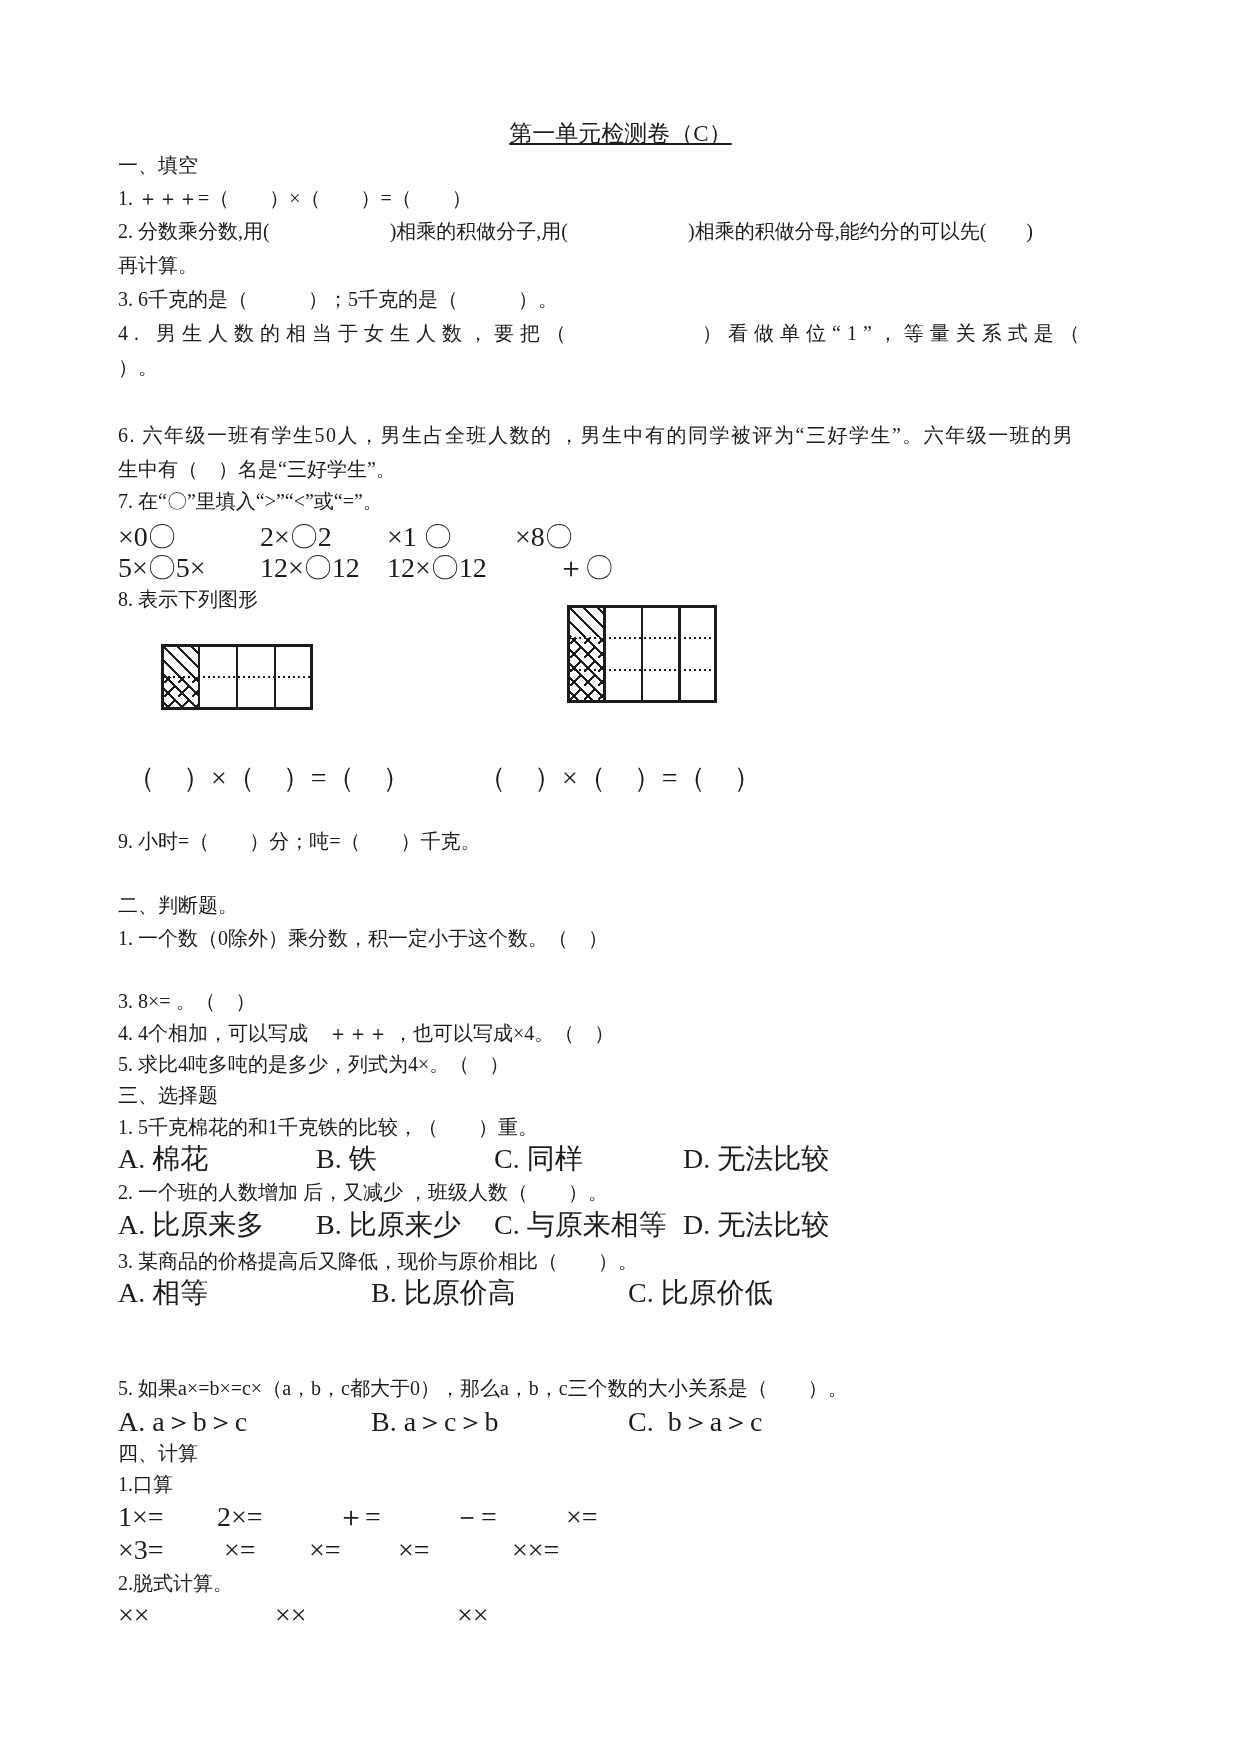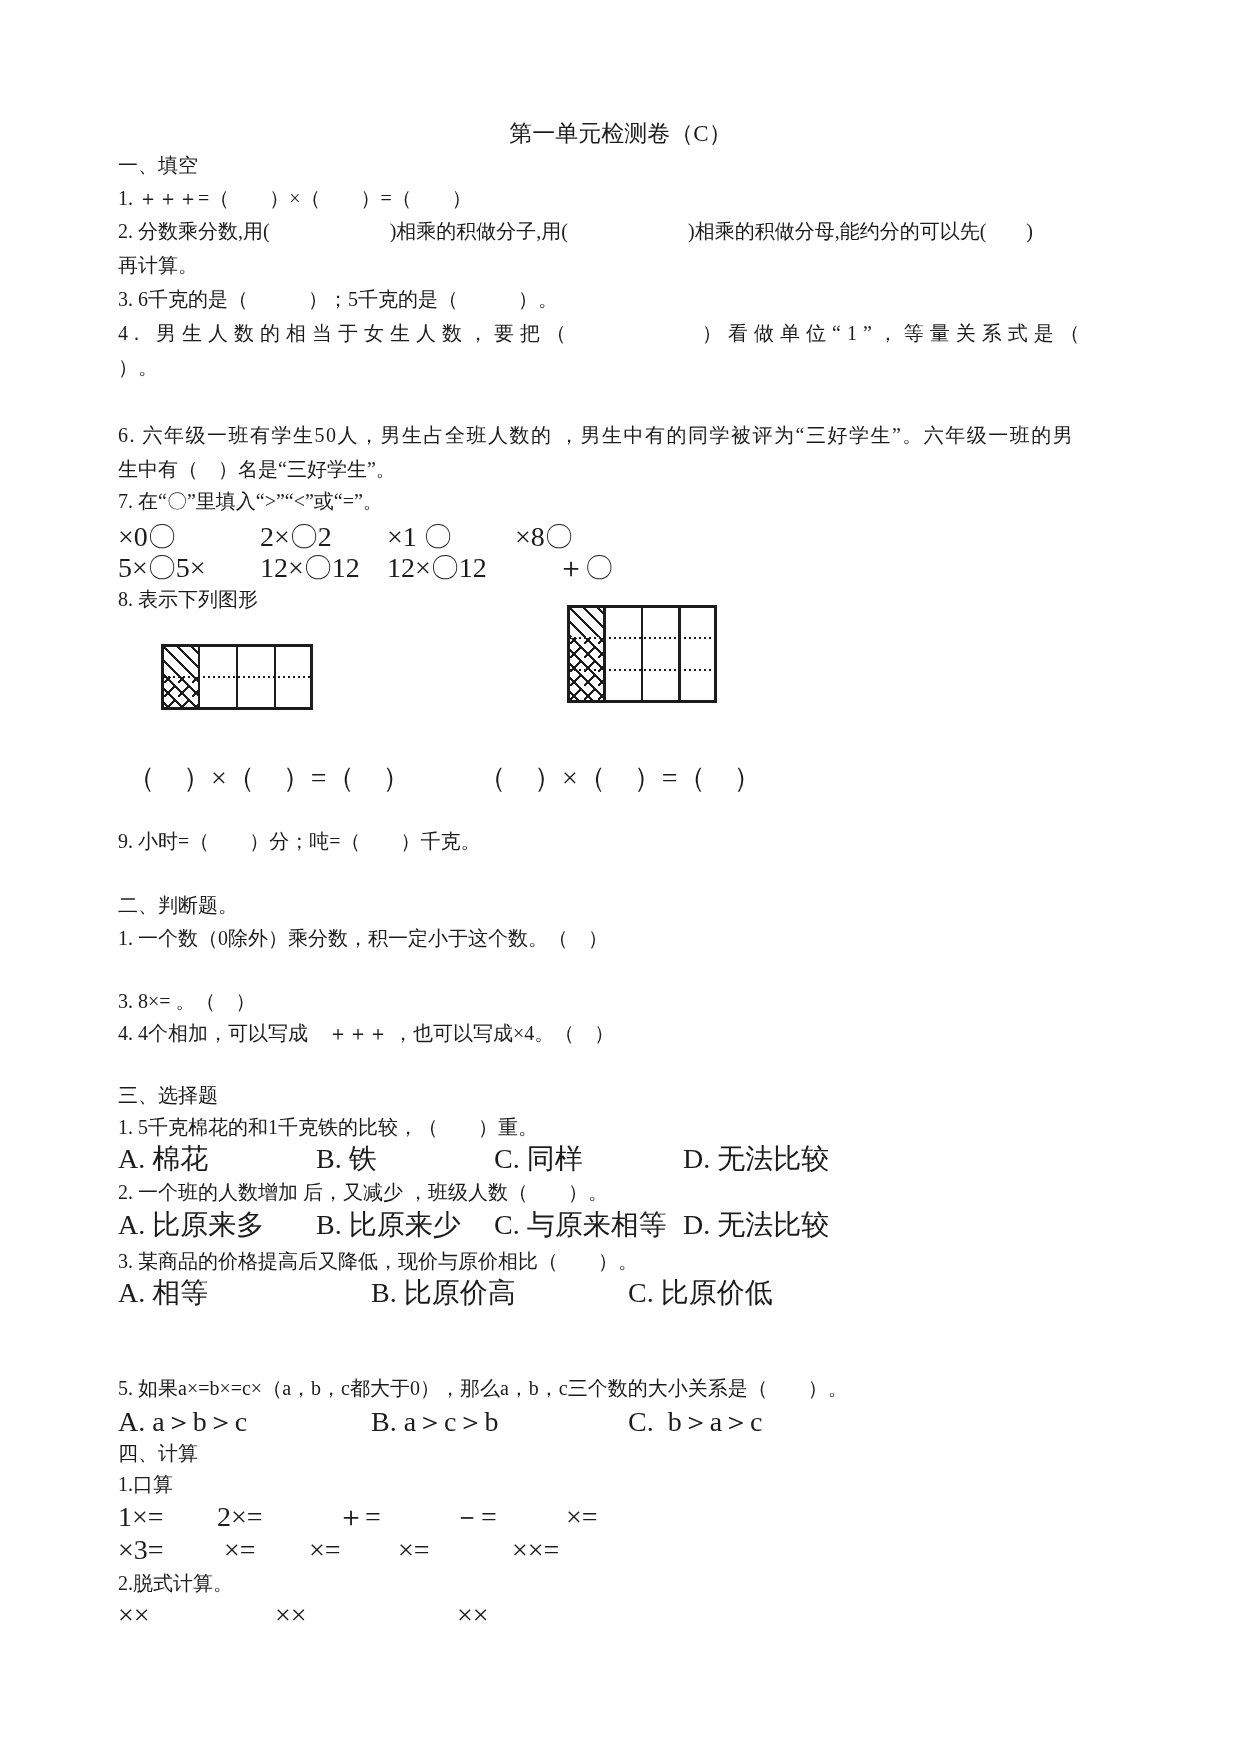--- a/index.html
+++ b/index.html
@@ -16,20 +16,21 @@
     position:absolute;
     left:118px;
     font-size:20px;
     line-height:30px;
     white-space:pre;
   }
   .title{
     left:0;right:0;
     text-align:center;
     font-size:23px;
+    text-decoration:underline;
   }
   .row{
     position:absolute;
     left:0;top:0;
     width:100%;height:30px;
   }
   .row span{
     position:absolute;
     font-size:28px;
     line-height:30px;
@@ -119,20 +120,21 @@
     <span style="left:127px">（　）×（　）=（　）</span>
     <span style="left:478px">（　）×（　）=（　）</span>
   </div>
 
   <div class="line" style="top:826px">9. 小时=（　　）分；吨=（　　）千克。</div>
 
   <div class="line" style="top:890px">二、判断题。</div>
   <div class="line" style="top:923px">1. 一个数（0除外）乘分数，积一定小于这个数。（　）</div>
   <div class="line" style="top:986px">3. 8×= 。（　）</div>
   <div class="line" style="top:1018px">4. 4个相加，可以写成　＋＋＋ ，也可以写成×4。（　）</div>
+  <div class="line" style="top:1049px">5. 求比4吨多吨的是多少，列式为4×。（　）</div>
 
   <div class="line" style="top:1080px">三、选择题</div>
 
   <div class="line" style="top:1112px">1. 5千克棉花的和1千克铁的比较，（　　）重。</div>
   <div class="row" style="top:1144px">
     <span style="left:118px">A. 棉花</span>
     <span style="left:316px">B. 铁</span>
     <span style="left:494px">C. 同样</span>
     <span style="left:683px">D. 无法比较</span>
   </div>

